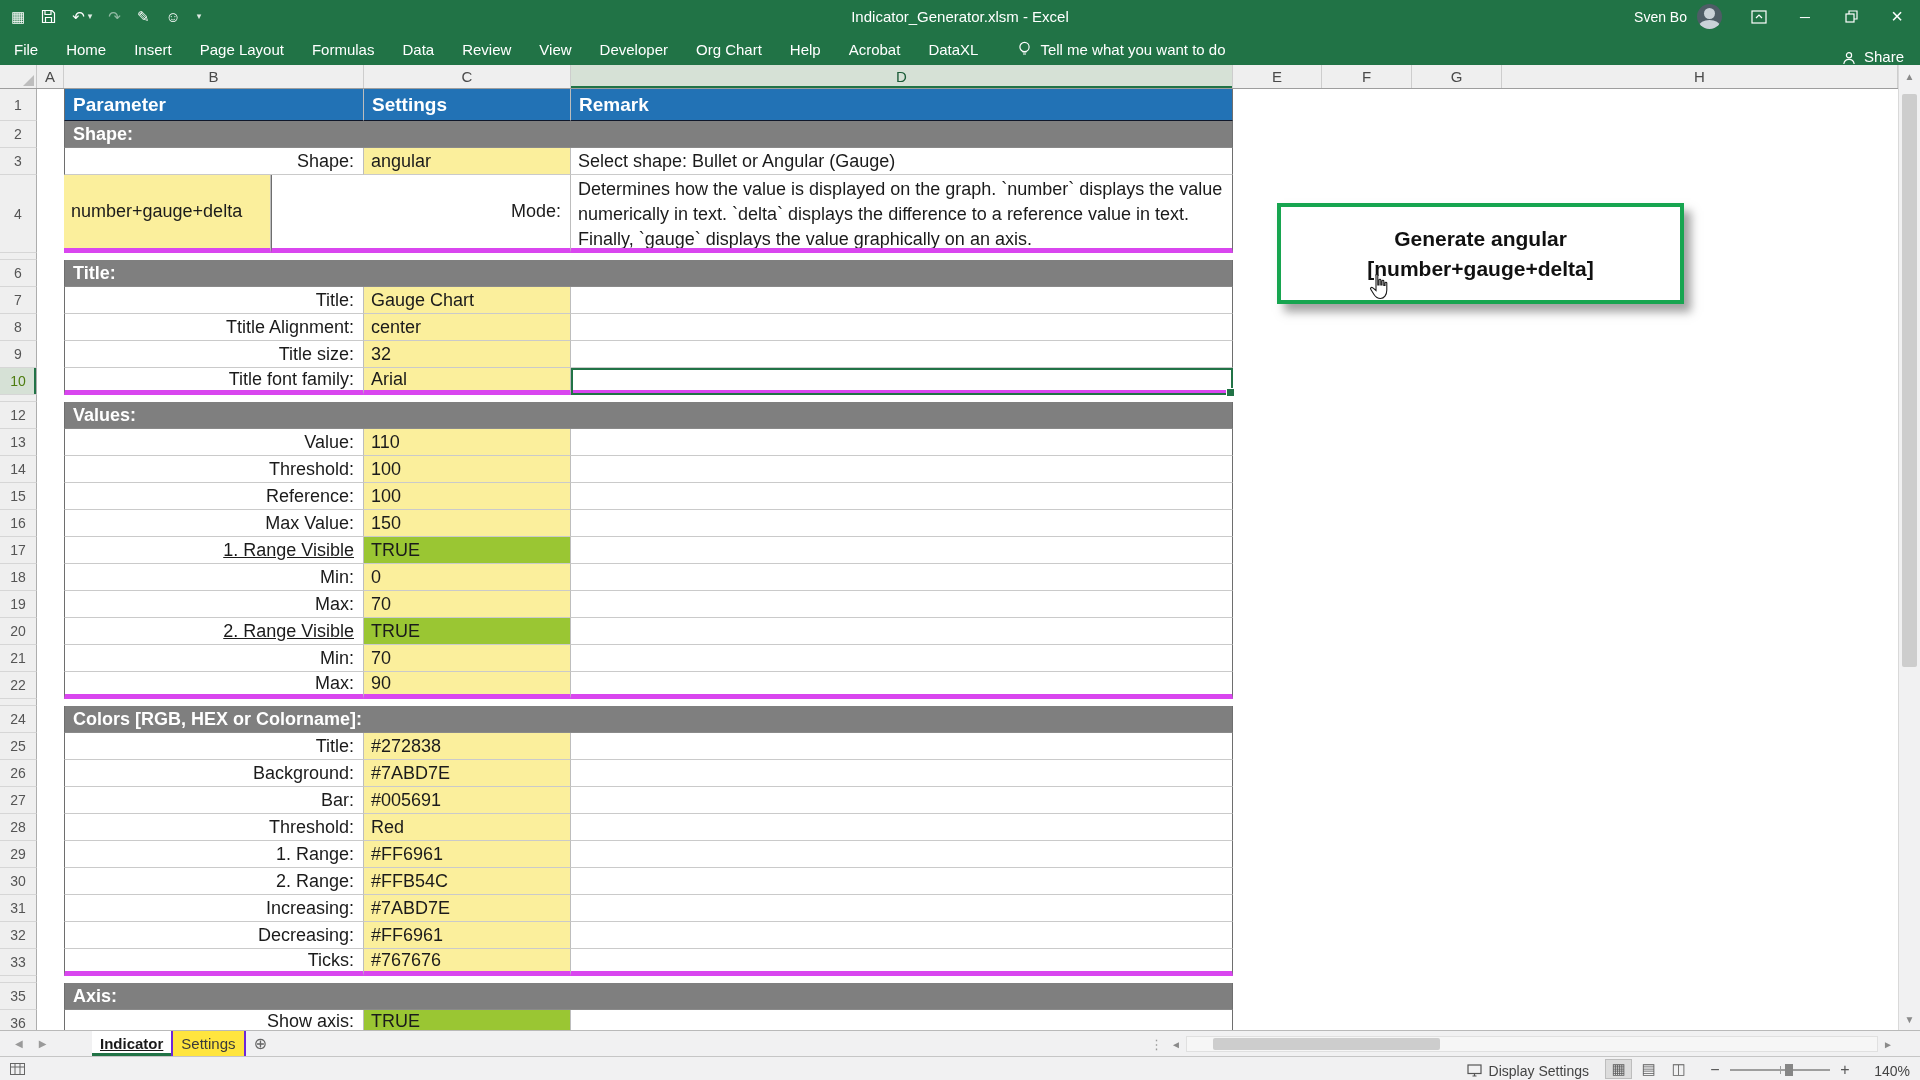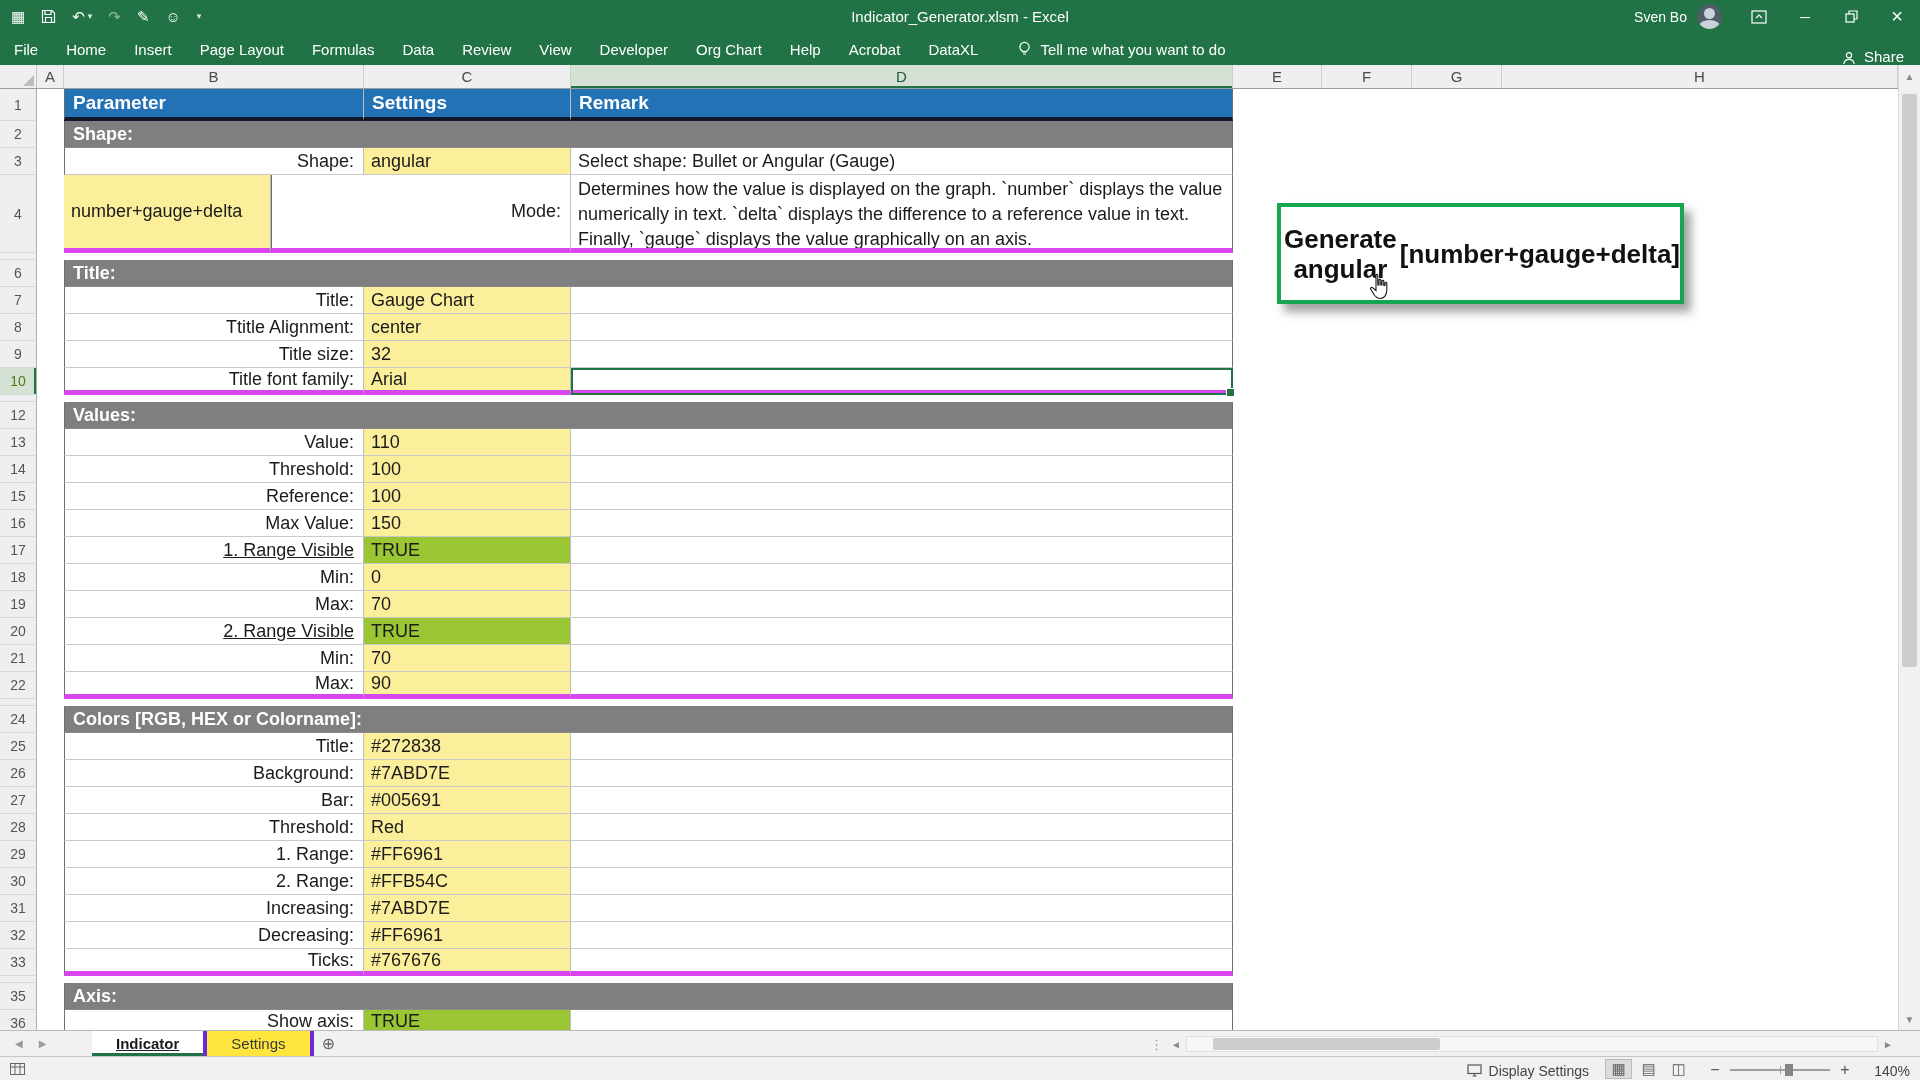--- a/index.html
+++ b/index.html
@@ -43,44 +43,44 @@
   .rownum{width:37px;flex:none;background:#EFEFEF;border-right:1px solid #ADADAD;border-bottom:1px solid #D6D6D6;display:flex;align-items:center;justify-content:center;font-size:14px;color:#555}
   .rownum.sel{background:#D6E1D6;color:#4d7c0f;box-shadow:inset -2px 0 0 var(--excel-green)}
   .colA{width:27px;flex:none}
   .cell{flex:none;display:flex;align-items:center;font-size:18px;color:#1b1b1b;overflow:hidden}
   .cellB{width:300px;justify-content:flex-end;padding-right:9px;border-left:1px solid #6E6E6E}
   .cellC{width:207px;padding-left:7px}
   .cellB,.cellC{border-right:1px solid #BDBDBD}
   .cellD{width:662px;padding-left:7px;border-right:1px solid #6E6E6E}
   .tblrow .cell{border-bottom:1px solid #CACACA}
   .tblrow.dark-bottom .cell,.tblrow.dark-bottom .section-cell{border-bottom:5px solid #d946ef}
-  .grow.hdr .cell{background:var(--header-blue);color:#fff;font-weight:bold;font-size:19px;justify-content:flex-start;padding-left:8px;border-bottom:4px solid #0f172a}
+  .grow.hdr .cell{background:var(--header-blue);color:#fff;font-weight:bold;font-size:19px;justify-content:flex-start;padding-left:8px;border-bottom:1px solid #0f172a}
   .section-cell{width:1169px;flex:none;background:var(--section-gray);color:#fff;font-weight:bold;font-size:18px;display:flex;align-items:center;padding-left:8px;border-left:1px solid #6E6E6E;border-right:1px solid #6E6E6E;border-bottom:1px solid #8a8a8a}
   .v-yellow{background:var(--value-yellow)}
   .v-green{background:var(--true-green)}
   .p-underline{text-decoration:underline}
   .p-italic{}
   .cell.wrap{display:block;line-height:25px;padding-top:2px;padding-right:6px}
 
   .sel-overlay{position:absolute;left:571px;top:279px;width:662px;height:27px;border:2px solid var(--selection-green);z-index:4}
   .sel-overlay::after{content:"";position:absolute;right:-4px;bottom:-4px;width:7px;height:7px;background:var(--selection-green);border:1px solid #fff}
 
-  .gen-btn{position:absolute;left:1277px;top:114px;width:407px;height:101px;background:#fff;border:4px solid var(--button-green);box-shadow:7px 8px 9px rgba(85,85,85,.55);display:flex;flex-direction:row;align-items:center;justify-content:center;font-size:26px;font-weight:bold;color:#111;line-height:30px;z-index:6;text-align:center}
+  .gen-btn{position:absolute;left:1277px;top:114px;width:407px;height:101px;background:#fff;border:4px solid var(--button-green);box-shadow:7px 8px 9px rgba(85,85,85,.55);display:flex;flex-direction:column;align-items:center;justify-content:center;font-size:21px;font-weight:bold;color:#111;line-height:30px;z-index:6;text-align:center}
   .cursor{position:absolute;left:1368px;top:184px;z-index:7}
 
   
   .vscroll{position:absolute;left:1898px;top:65px;width:22px;height:965px;background:#F1F1F2;border-left:1px solid #D9D9D9;z-index:5}
   .vs-arrow{height:22px;display:flex;align-items:center;justify-content:center;color:#8a8a8a;font-size:10px}
   .vs-arrow.down{position:absolute;bottom:0;left:0;width:100%}
   .vs-thumb{position:absolute;left:3px;right:3px;top:29px;height:573px;background:#CDCDCD;border-radius:2px}
 
   
   .tabbar{position:absolute;left:0;top:1030px;width:1920px;height:26px;background:#F1F1F2;border-top:1px solid #B9B9B9;display:flex;align-items:stretch;font-size:15px;color:#3a3a3a;z-index:10}
   .tab-nav{display:flex;align-items:center;gap:16px;padding:0 15px;color:#9a9a9a;font-size:10px;width:92px;flex:none}
-  .sheet-tab{display:flex;align-items:center;padding:0 24px;border-right:4px solid #6d28d9;flex:none}
+  .sheet-tab{display:flex;align-items:center;padding:0 8px;border-right:2px solid #6d28d9;flex:none}
   .sheet-tab.active{background:#fff;font-weight:bold;color:#1a1a1a;text-decoration:underline;box-shadow:inset 0 -3px 0 var(--excel-green)}
   .sheet-tab.yellowtab{background:var(--settings-tab-yellow)}
   .add-sheet{display:flex;align-items:center;justify-content:center;width:30px;font-size:16px;color:#666;flex:none}
   .tab-splitter{position:absolute;left:1150px;top:0;height:26px;display:flex;align-items:center;color:#9a9a9a;font-size:13px}
   .hscroll{position:absolute;left:1166px;top:4px;height:18px;width:732px;display:flex;align-items:center}
   .hs-arrow{width:20px;text-align:center;color:#8a8a8a;font-size:10px;flex:none}
   .hs-track{position:relative;flex:1;height:16px;background:#F6F6F6;border:1px solid #E0E0E0}
   .hs-thumb{position:absolute;left:26px;top:1px;width:227px;height:12px;background:#CDCDCD;border-radius:2px}
 
   

